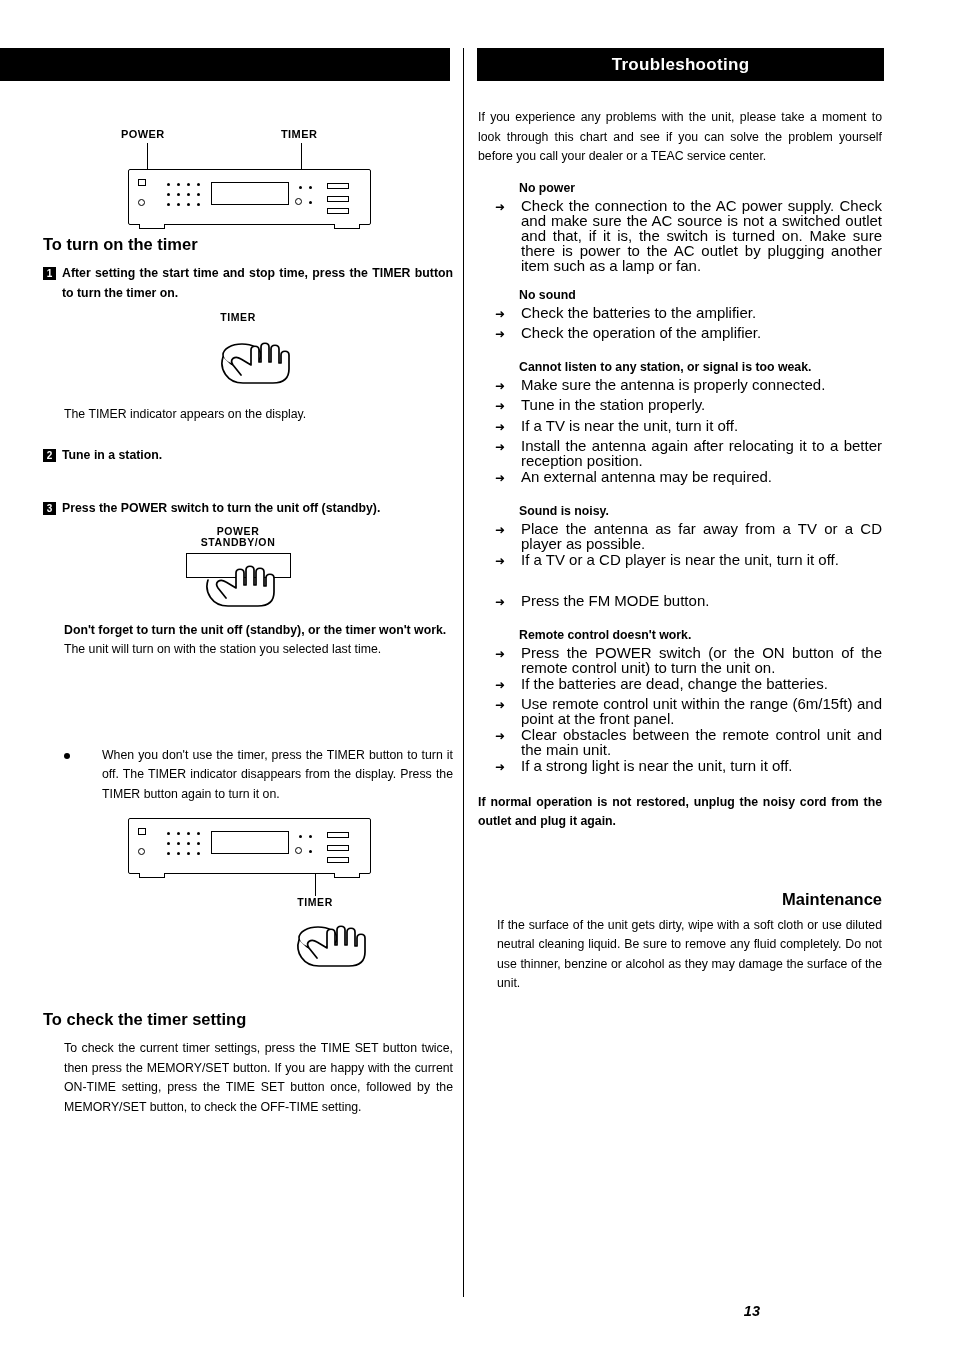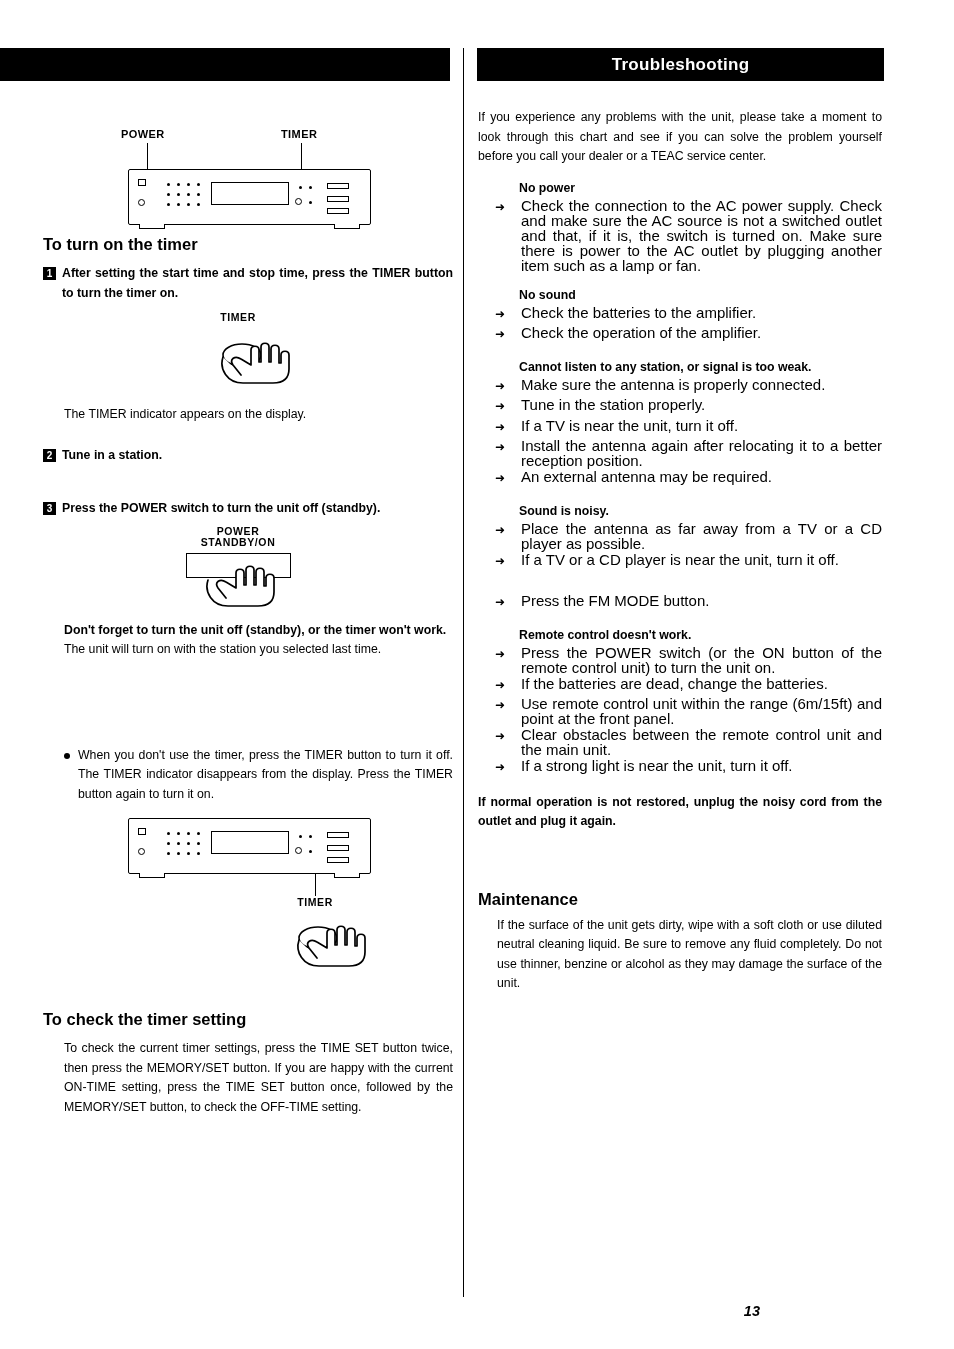--- a/index.html
+++ b/index.html
@@ -328,21 +328,21 @@
       </svg>
     </div>
 
     <p class="body-text indent bold" style="margin-top:-4px;">Don't forget to turn the unit off (standby), or the timer won't work.</p>
     <p class="body-text indent">The unit will turn on with the station you selected last time.</p>
 
     <div style="height:86px;"></div>
 
     <div class="bullet-row indent">
       <div class="bullet-dot"></div>
-      <div class="body-text" style="flex:1 1 auto;">When you don't use the timer, press the TIMER button to turn it off. The TIMER indicator disappears from the display. Press the TIMER button again to turn it on.</div>
+      <div class="body-text" style="flex:1 1 auto;margin-left:24px;">When you don't use the timer, press the TIMER button to turn it off. The TIMER indicator disappears from the display. Press the TIMER button again to turn it on.</div>
     </div>
 
     <div style="position:relative; height:150px; margin-top:14px;">
       <div class="device" style="position:absolute; left:85px; top:0px;">
         <div class="tiny-sq" style="left:9px; top:9px;"></div>
         <div class="ring" style="left:9px; top:29px;"></div>
         <div class="dot" style="left:38px; top:13px;"></div>
         <div class="dot" style="left:48px; top:13px;"></div>
         <div class="dot" style="left:58px; top:13px;"></div>
         <div class="dot" style="left:68px; top:13px;"></div>
@@ -476,18 +476,18 @@
       <div class="arrow-row">
         <div class="arrow-glyph">➜</div>
         <div class="arrow-text">If a strong light is near the unit, turn it off.</div>
       </div>
     </div>
 
     <div class="gap-sm"></div>
 
     <p class="body-text bold">If normal operation is not restored, unplug the noisy cord from the outlet and plug it again.</p>
 
-    <h2 class="section" style="margin-top:58px; margin-bottom:7px;">Maintenance</h2>
+    <h2 class="section" style="margin-top:58px; margin-bottom:7px;text-align:right;">Maintenance</h2>
     <p class="body-text" style="margin-left:19px;">If the surface of the unit gets dirty, wipe with a soft cloth or use diluted neutral cleaning liquid. Be sure to remove any fluid completely. Do not use thinner, benzine or alcohol as they may damage the surface of the unit.</p>
   </div>
 
   <div class="page-num">13</div>
 </div>
 
 </body></html>

